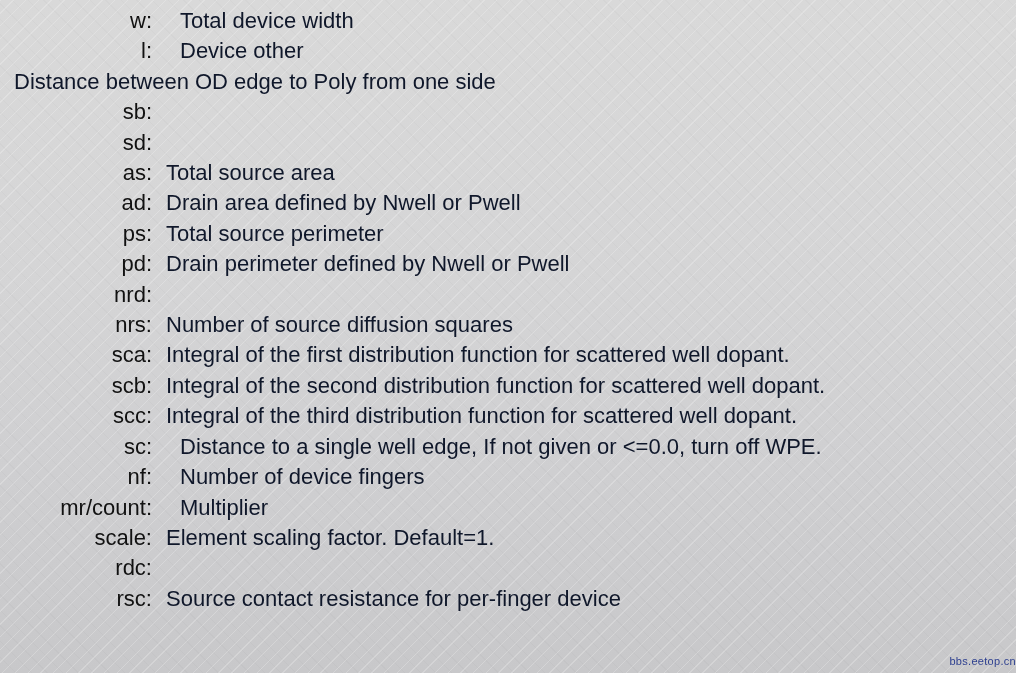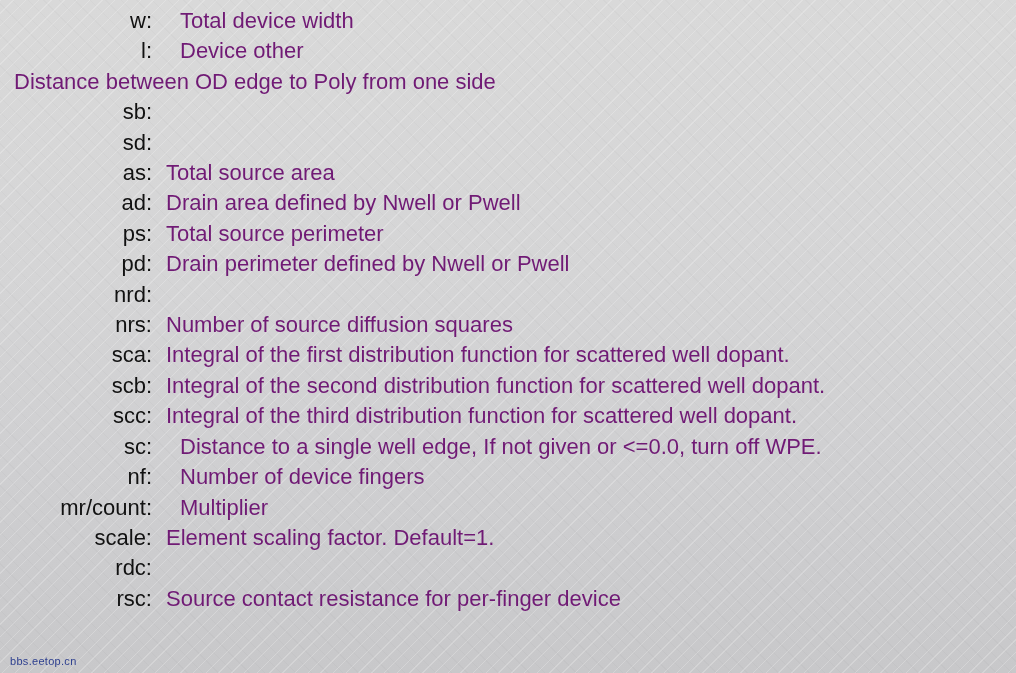--- a/index.html
+++ b/index.html
@@ -38,32 +38,32 @@
   .param-key {
     width: 152px;
     min-width: 152px;
     text-align: right;
     font-size: 22px;
     color: #111;
     padding-right: 0;
   }
   .param-desc {
     font-size: 22px;
-    color: #701a75;
+    color: #0f172a;
     padding-left: 14px;
   }
   .param-desc.indent {
     padding-left: 28px;
   }
   .watermark {
     position: absolute;
     left: 10px;
     right: 0;
     bottom: 6px;
-    text-align: left;
+    text-align: right;
     font-size: 11px;
     color: #2d3f8f;
     font-family: "Liberation Sans", sans-serif;
     letter-spacing: 0.3px;
   }
 </style>
 </head>
 <body>
 
 <div class="bg-texture"></div>

